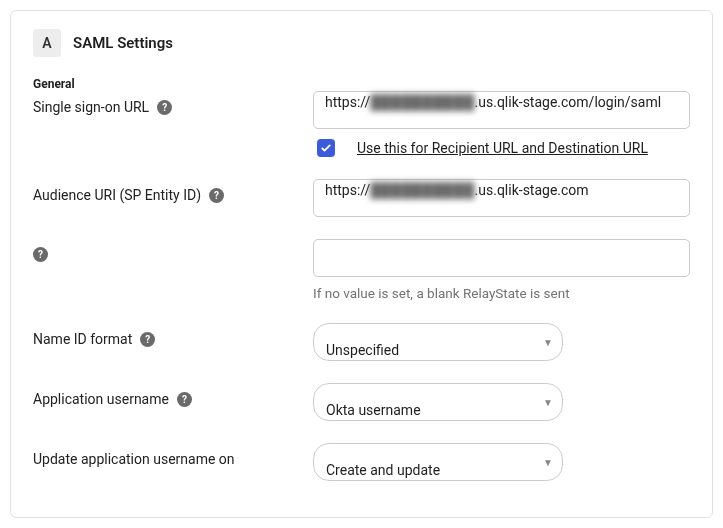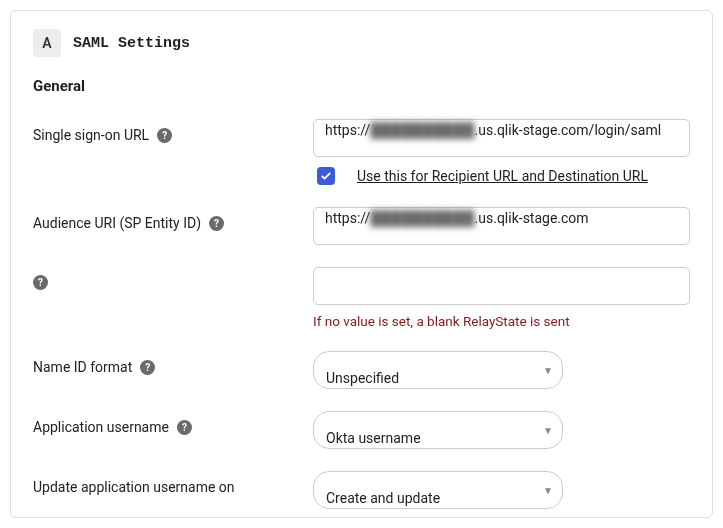--- a/index.html
+++ b/index.html
@@ -31,26 +31,24 @@
     display: flex;
     align-items: center;
     justify-content: center;
     font-weight: 600;
     font-size: 14px;
     color: #333;
   }
   .panel-title {
     font-weight: 600;
     font-size: 15px;
-    font-family: Liberation Mono, monospace;
   }
   .section-title {
     font-weight: 700;
-    font-size: 15px;
-    margin-bottom: 24px;
+    font-size: 12px;
   }
   .form-row {
     display: flex;
     align-items: flex-start;
     margin-bottom: 22px;
     justify-content: center;
   }
   .form-label-col {
     width: 280px;
     flex-shrink: 0;
@@ -119,21 +117,21 @@
     border-radius: 4px;
     background: #3b5bdb;
     display: flex;
     align-items: center;
     justify-content: center;
     cursor: pointer;
   }
   .checkbox svg { width: 12px; height: 12px; }
   .hint-text {
     margin-top: 8px;
-    color: #7f1d1d;
+    color: #737373;
     font-size: 13.5px;
   }
   .select-wrap {
     position: relative;
     width: 250px;
   }
   .select {
     width: 100%;
     height: 38px;
     border: 1px solid #ccc;

